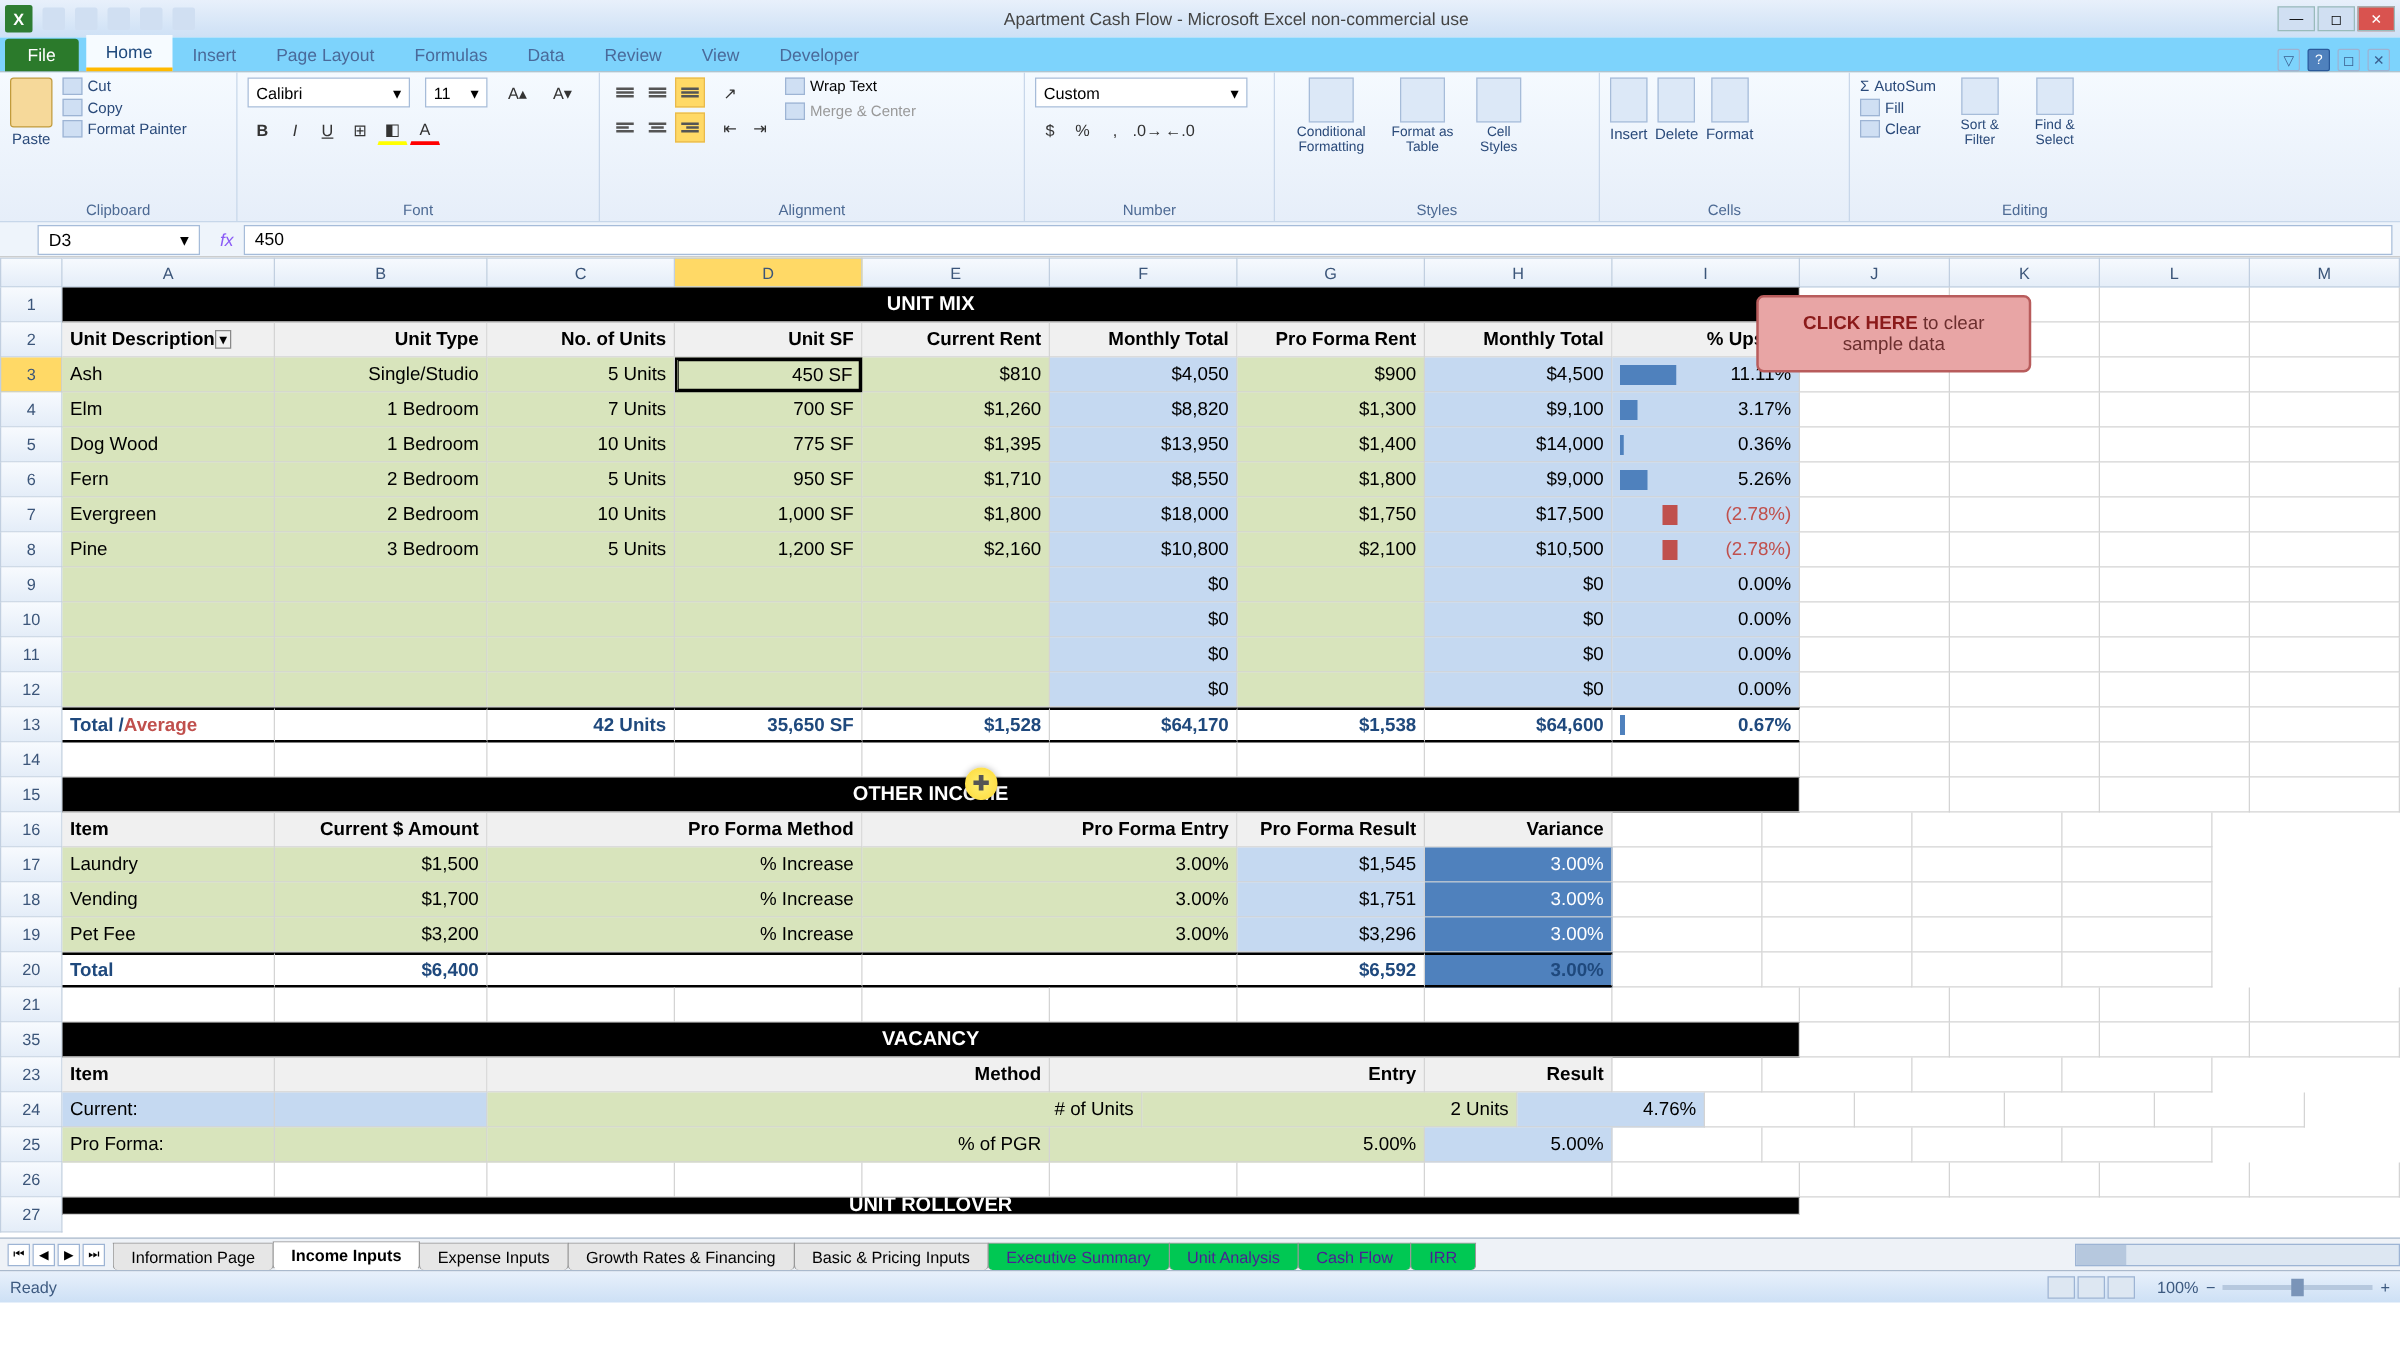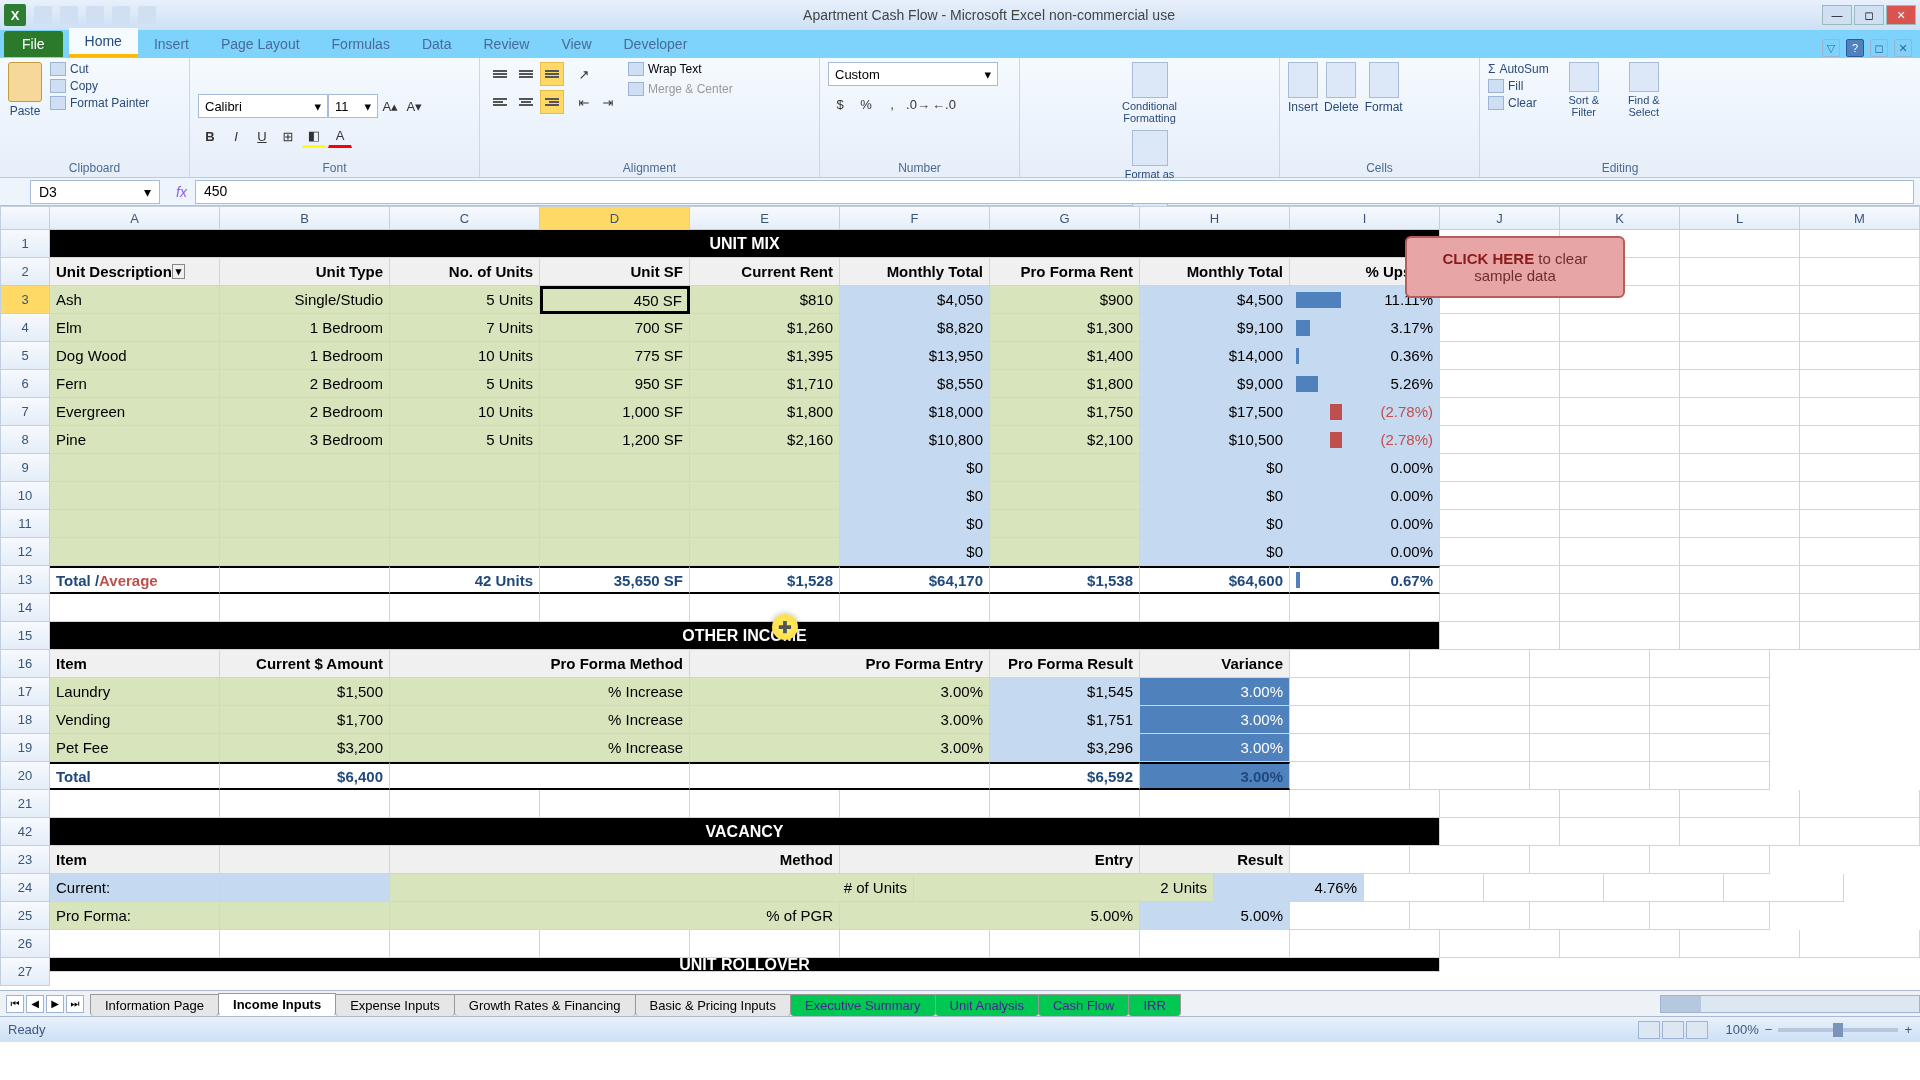--- a/index.html
+++ b/index.html
@@ -27,37 +27,37 @@
 .rgroup { border-right: 1px solid #c8d7ea; padding: 4px 8px 2px 8px; display: flex; flex-direction: column; justify-content: space-between; }
 .rgroup-label { text-align: center; font-size: 12px; color: #4d6a94; padding-top: 2px; }
 .rgroup-content { display: flex; gap: 8px; align-items: flex-start; flex: 1; }
 
 .paste-big { display:flex; flex-direction:column; align-items:center; gap:2px; font-size:12px; color:#2a4a7a; }
 .paste-big .ic { width:34px;height:40px;background:#f6d99a;border:1px solid #c19b3c;border-radius:3px;}
 .cliplist { display:flex; flex-direction:column; gap:3px; font-size:12px; color:#2a4a7a;}
 .cliplist div { display:flex; gap:4px; align-items:center;}
 .sc-ic { width:16px;height:14px;background:#cfdff3;border:1px solid #9db4d4;}
 
-.font-top { display:flex; gap:0; align-items:center;margin-top:32px;}
+.font-top { display:flex; gap:12px; align-items:center;}
 .font-sel { width:130px;height:24px;border:1px solid #a6bcd9;background:#fff;font-size:13px;padding:2px 6px;display:flex;align-items:center;justify-content:space-between;}
 .size-sel { width:50px;height:24px;border:1px solid #a6bcd9;background:#fff;font-size:13px;padding:2px 6px;display:flex;align-items:center;justify-content:space-between;}
 .font-bot{ display:flex;gap:2px;margin-top:6px;}
 .fbtn{ width:24px;height:24px;border:1px solid transparent;display:flex;align-items:center;justify-content:center;font-size:13px;color:#333;}
 .fcol{ display:flex;flex-direction:column;}
 
 .al-grid{display:grid;grid-template-columns:repeat(3,24px);gap:2px;}
 .al-btn{width:24px;height:24px;border:1px solid transparent;display:flex;align-items:center;justify-content:center;}
 .al-btn.sel{background:#ffd966;border-color:#e8b94c;}
 .albar{display:flex;flex-direction:column;gap:1px;width:14px;}
 .albar span{height:2px;background:#555;}
 
 .num-top{display:flex;align-items:center;}
 .num-sel{width:170px;height:24px;border:1px solid #a6bcd9;background:#fff;font-size:13px;padding:2px 6px;display:flex;align-items:center;justify-content:space-between;}
 
-.styles-block{display:flex;gap:6px;flex-direction:column;}
+.styles-block{display:flex;gap:6px;}
 .sbtn{display:flex;flex-direction:column;align-items:center;font-size:11px;color:#2a4a7a;gap:2px;}
 .sbtn .sic{width:36px;height:36px;background:#dce8f7;border:1px solid #a6bcd9;}
 
 .cells-block{display:flex;gap:6px;}
 .cbtn{display:flex;flex-direction:column;align-items:center;font-size:12px;color:#2a4a7a;gap:2px;}
 .cbtn .cic{width:30px;height:36px;background:#dce8f7;border:1px solid #a6bcd9;}
 
 .edit-block{display:flex;gap:10px;}
 .elist{display:flex;flex-direction:column;gap:3px;font-size:12px;color:#2a4a7a;}
 .elist div{display:flex;gap:4px;align-items:center;}
@@ -426,21 +426,21 @@
         <div class="rowhead ">12</div>
         <div class="rowhead ">13</div>
         <div class="rowhead ">14</div>
         <div class="rowhead ">15</div>
         <div class="rowhead ">16</div>
         <div class="rowhead ">17</div>
         <div class="rowhead ">18</div>
         <div class="rowhead ">19</div>
         <div class="rowhead ">20</div>
         <div class="rowhead ">21</div>
-        <div class="rowhead ">42</div>
+        <div class="rowhead ">35</div>
         <div class="rowhead ">23</div>
         <div class="rowhead ">24</div>
         <div class="rowhead ">25</div>
         <div class="rowhead ">26</div>
         <div class="rowhead ">27</div>
       </div>
     <div class="rows" id="rows">
         <div class="row">
           <div class="cell hdr-black" style="width:1390px;">UNIT MIX</div>
           <div class="cell  cJ"></div>

